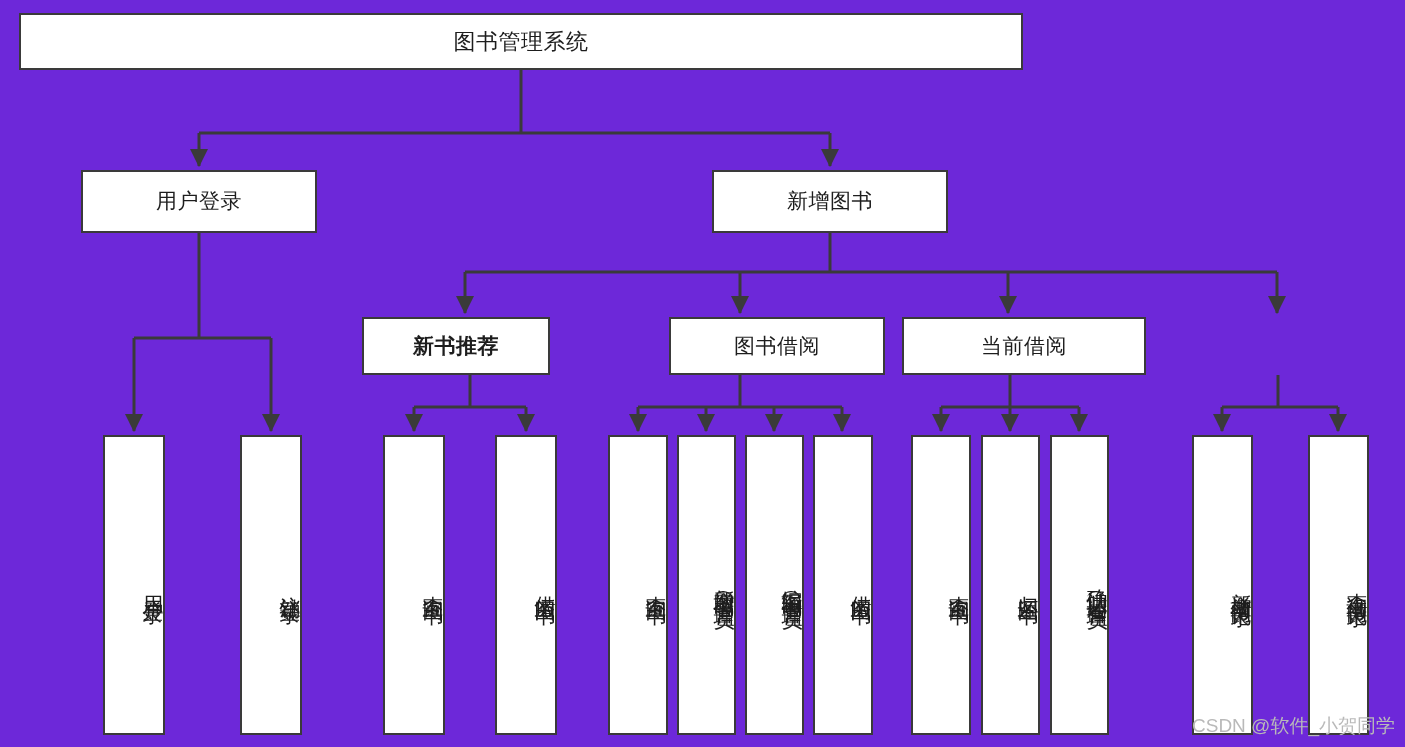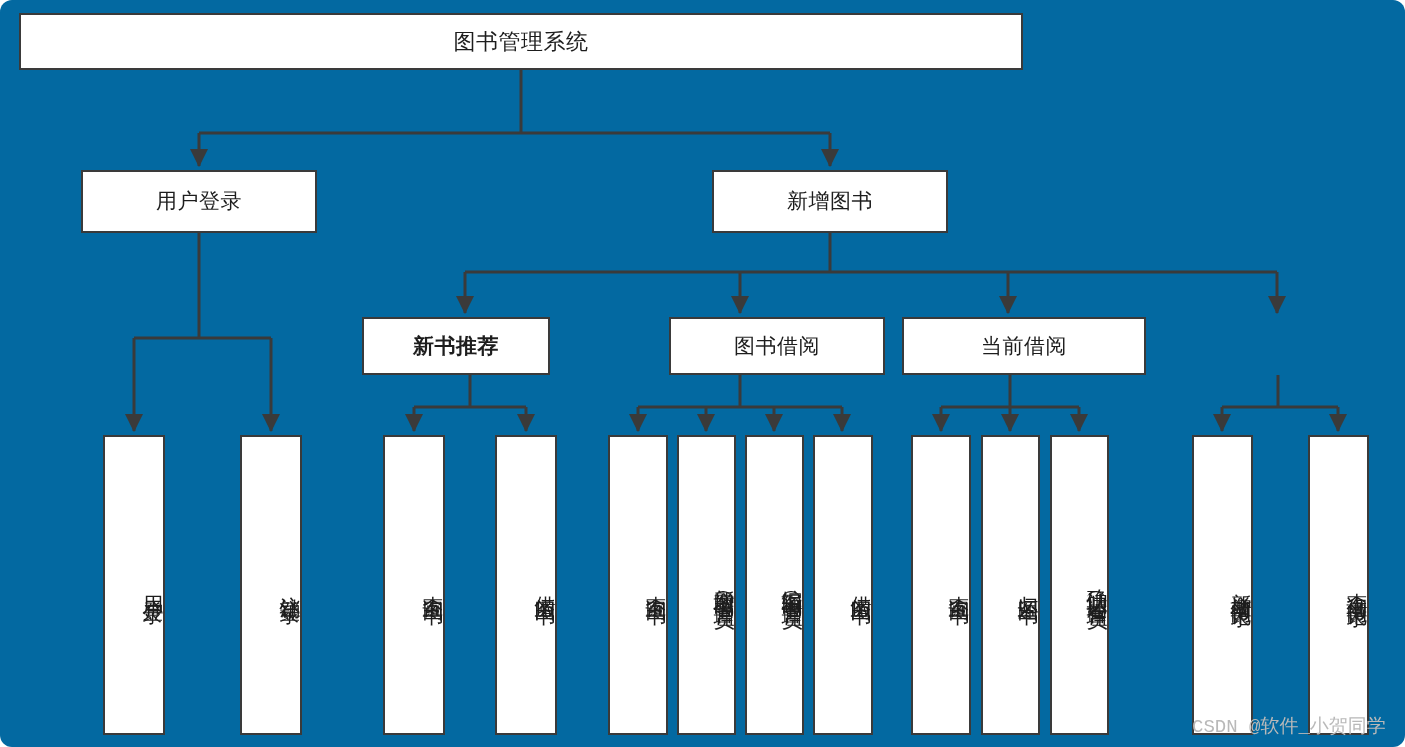--- a/index.html
+++ b/index.html
@@ -8,23 +8,22 @@
     padding: 0;
     background: #ffffff;
   }
   body {
     font-family: "DejaVu Sans", "Liberation Sans", sans-serif;
   }
   #canvas {
     position: relative;
     width: 1405px;
     height: 747px;
-    background: #0369a1;
+    background: #6d28d9;
     overflow: hidden;
-    border-radius: 12px;
   }
   #wires {
     position: absolute;
     left: 0;
     top: 0;
     width: 1405px;
     height: 747px;
     pointer-events: none;
   }
   .node {
@@ -72,21 +71,21 @@
     justify-content: center;
   }
   .watermark {
     position: absolute;
     left: 1192px;
     top: 713px;
     font-size: 19px;
     color: #b9b9b9;
     z-index: 5;
     white-space: nowrap;
-    font-family: Liberation Mono, monospace;
+    font-family: Liberation Sans, sans-serif;
   }
 </style>
 </head>
 <body>
 
 <div id="canvas">
 
   <svg id="wires" viewBox="0 0 1405 747" xmlns="http://www.w3.org/2000/svg">
     <defs>
       <marker id="arrow" viewBox="0 0 10 10" refX="9.4" refY="5" markerWidth="6.2" markerHeight="6.2" orient="auto-start-reverse">

